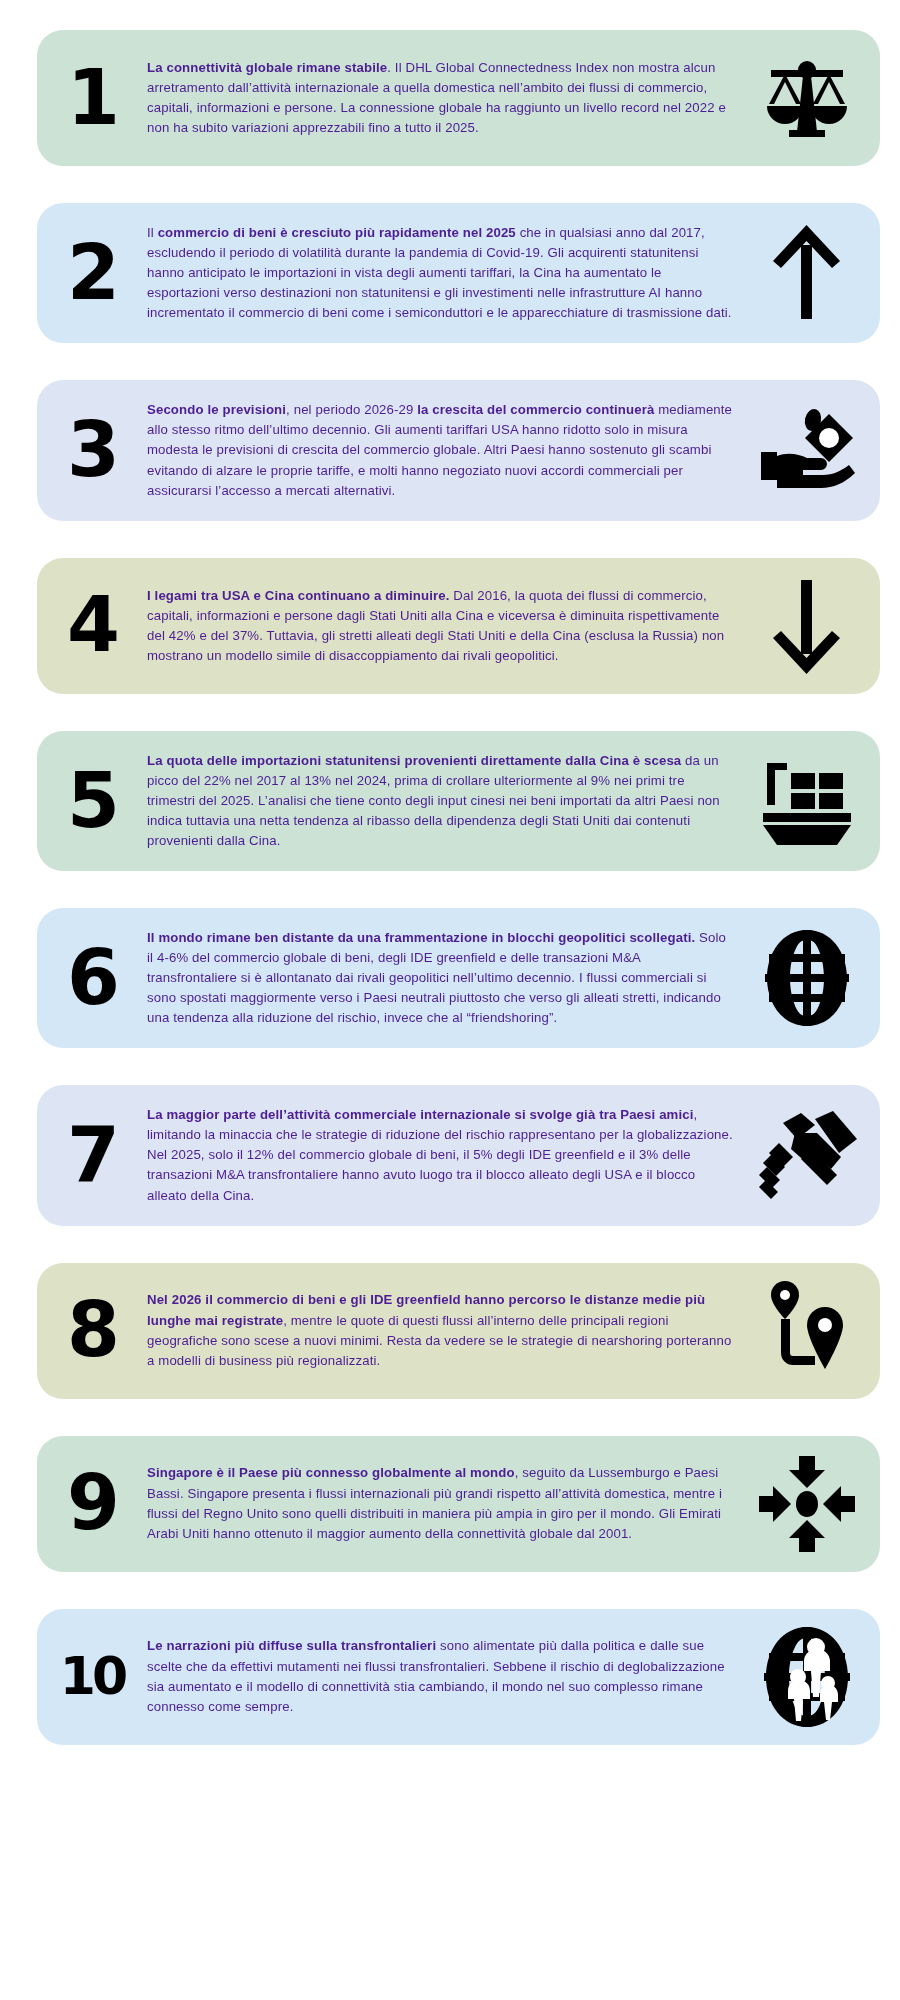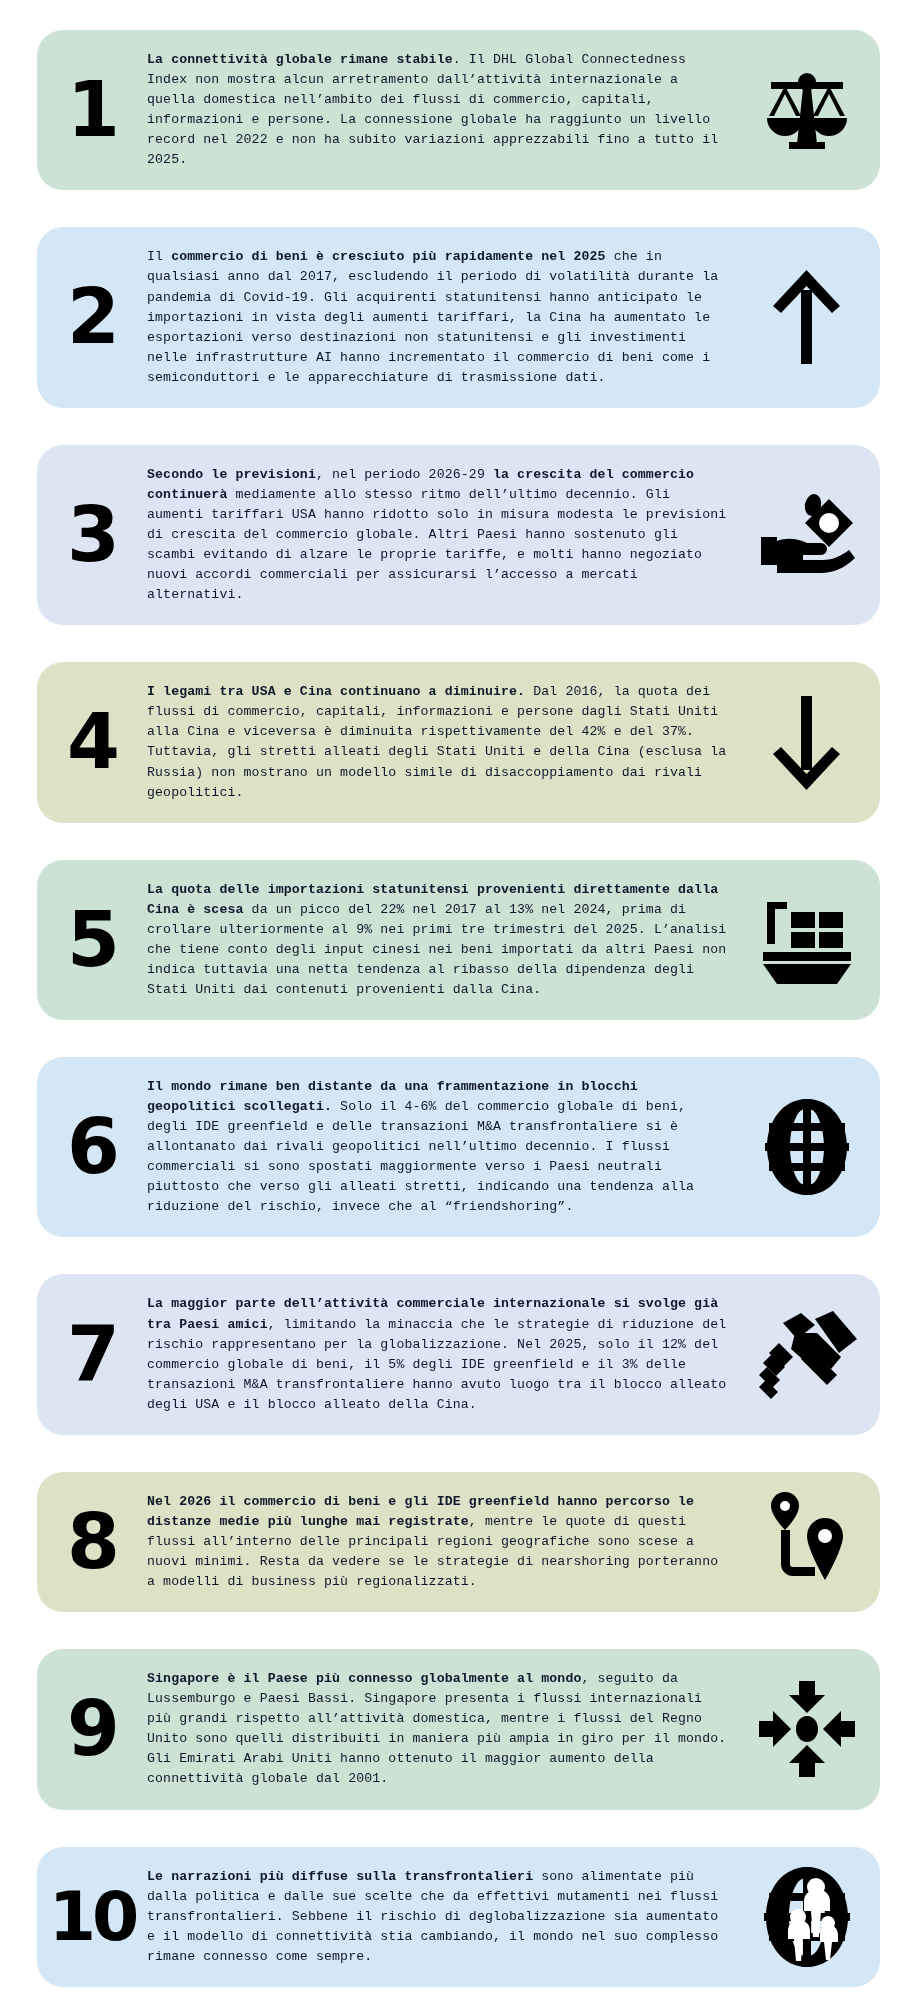--- a/index.html
+++ b/index.html
@@ -31,31 +31,30 @@
     font-family: "DejaVu Sans", sans-serif;
     font-weight: 700;
     font-size: 76px;
     line-height: 0.82;
     letter-spacing: -3px;
     color: #000000;
     padding-left: 6px;
     align-self: center;
   }
   .card.wide-number .card-number {
-    font-size: 68px;
+    font-size: 52px;
     letter-spacing: -4px;
   }
   .card-body {
     flex: 1 1 auto;
     padding: 4px 14px 4px 6px;
     font-size: 13.2px;
     line-height: 1.52;
-    color: #0f172a;
+    color: #4c1d95;
     letter-spacing: 0.01em;
-    font-family: Liberation Mono, monospace;
   }
   .card-body b { font-weight: 700; }
   .card-icon {
     flex: 0 0 132px;
     display: flex;
     align-items: center;
     justify-content: center;
     padding-right: 14px;
   }
   .card-icon svg { display: block; }

